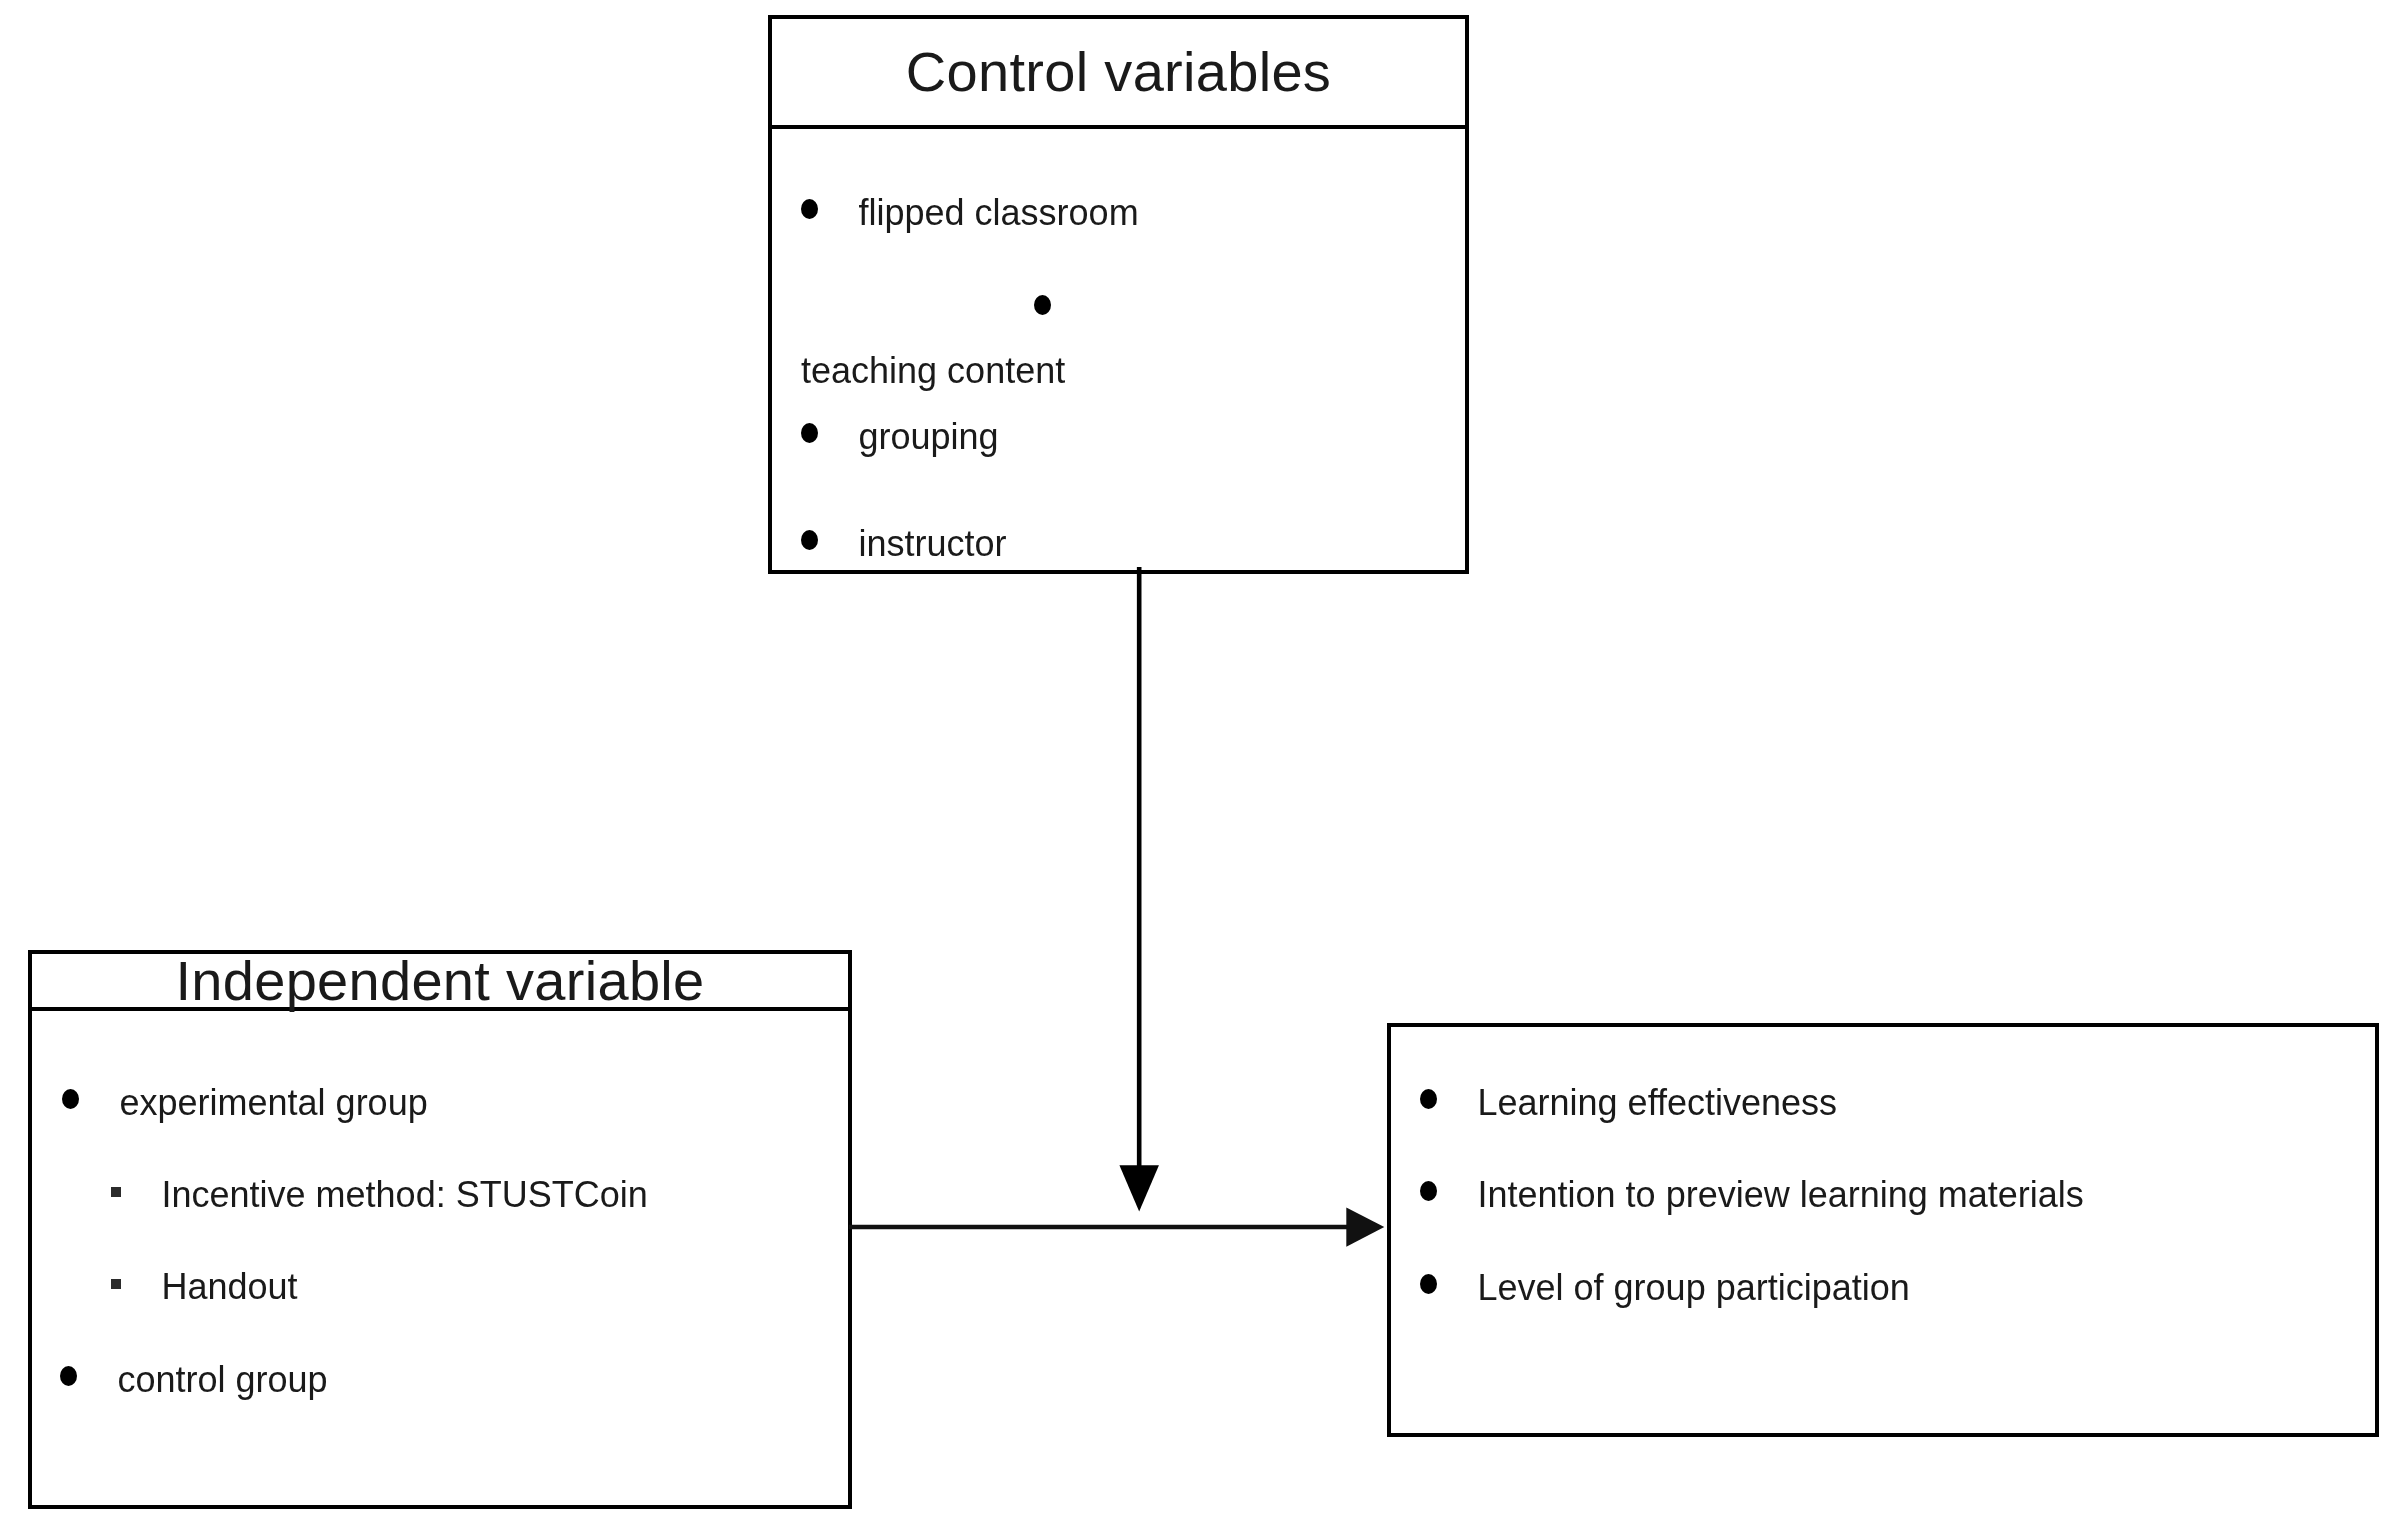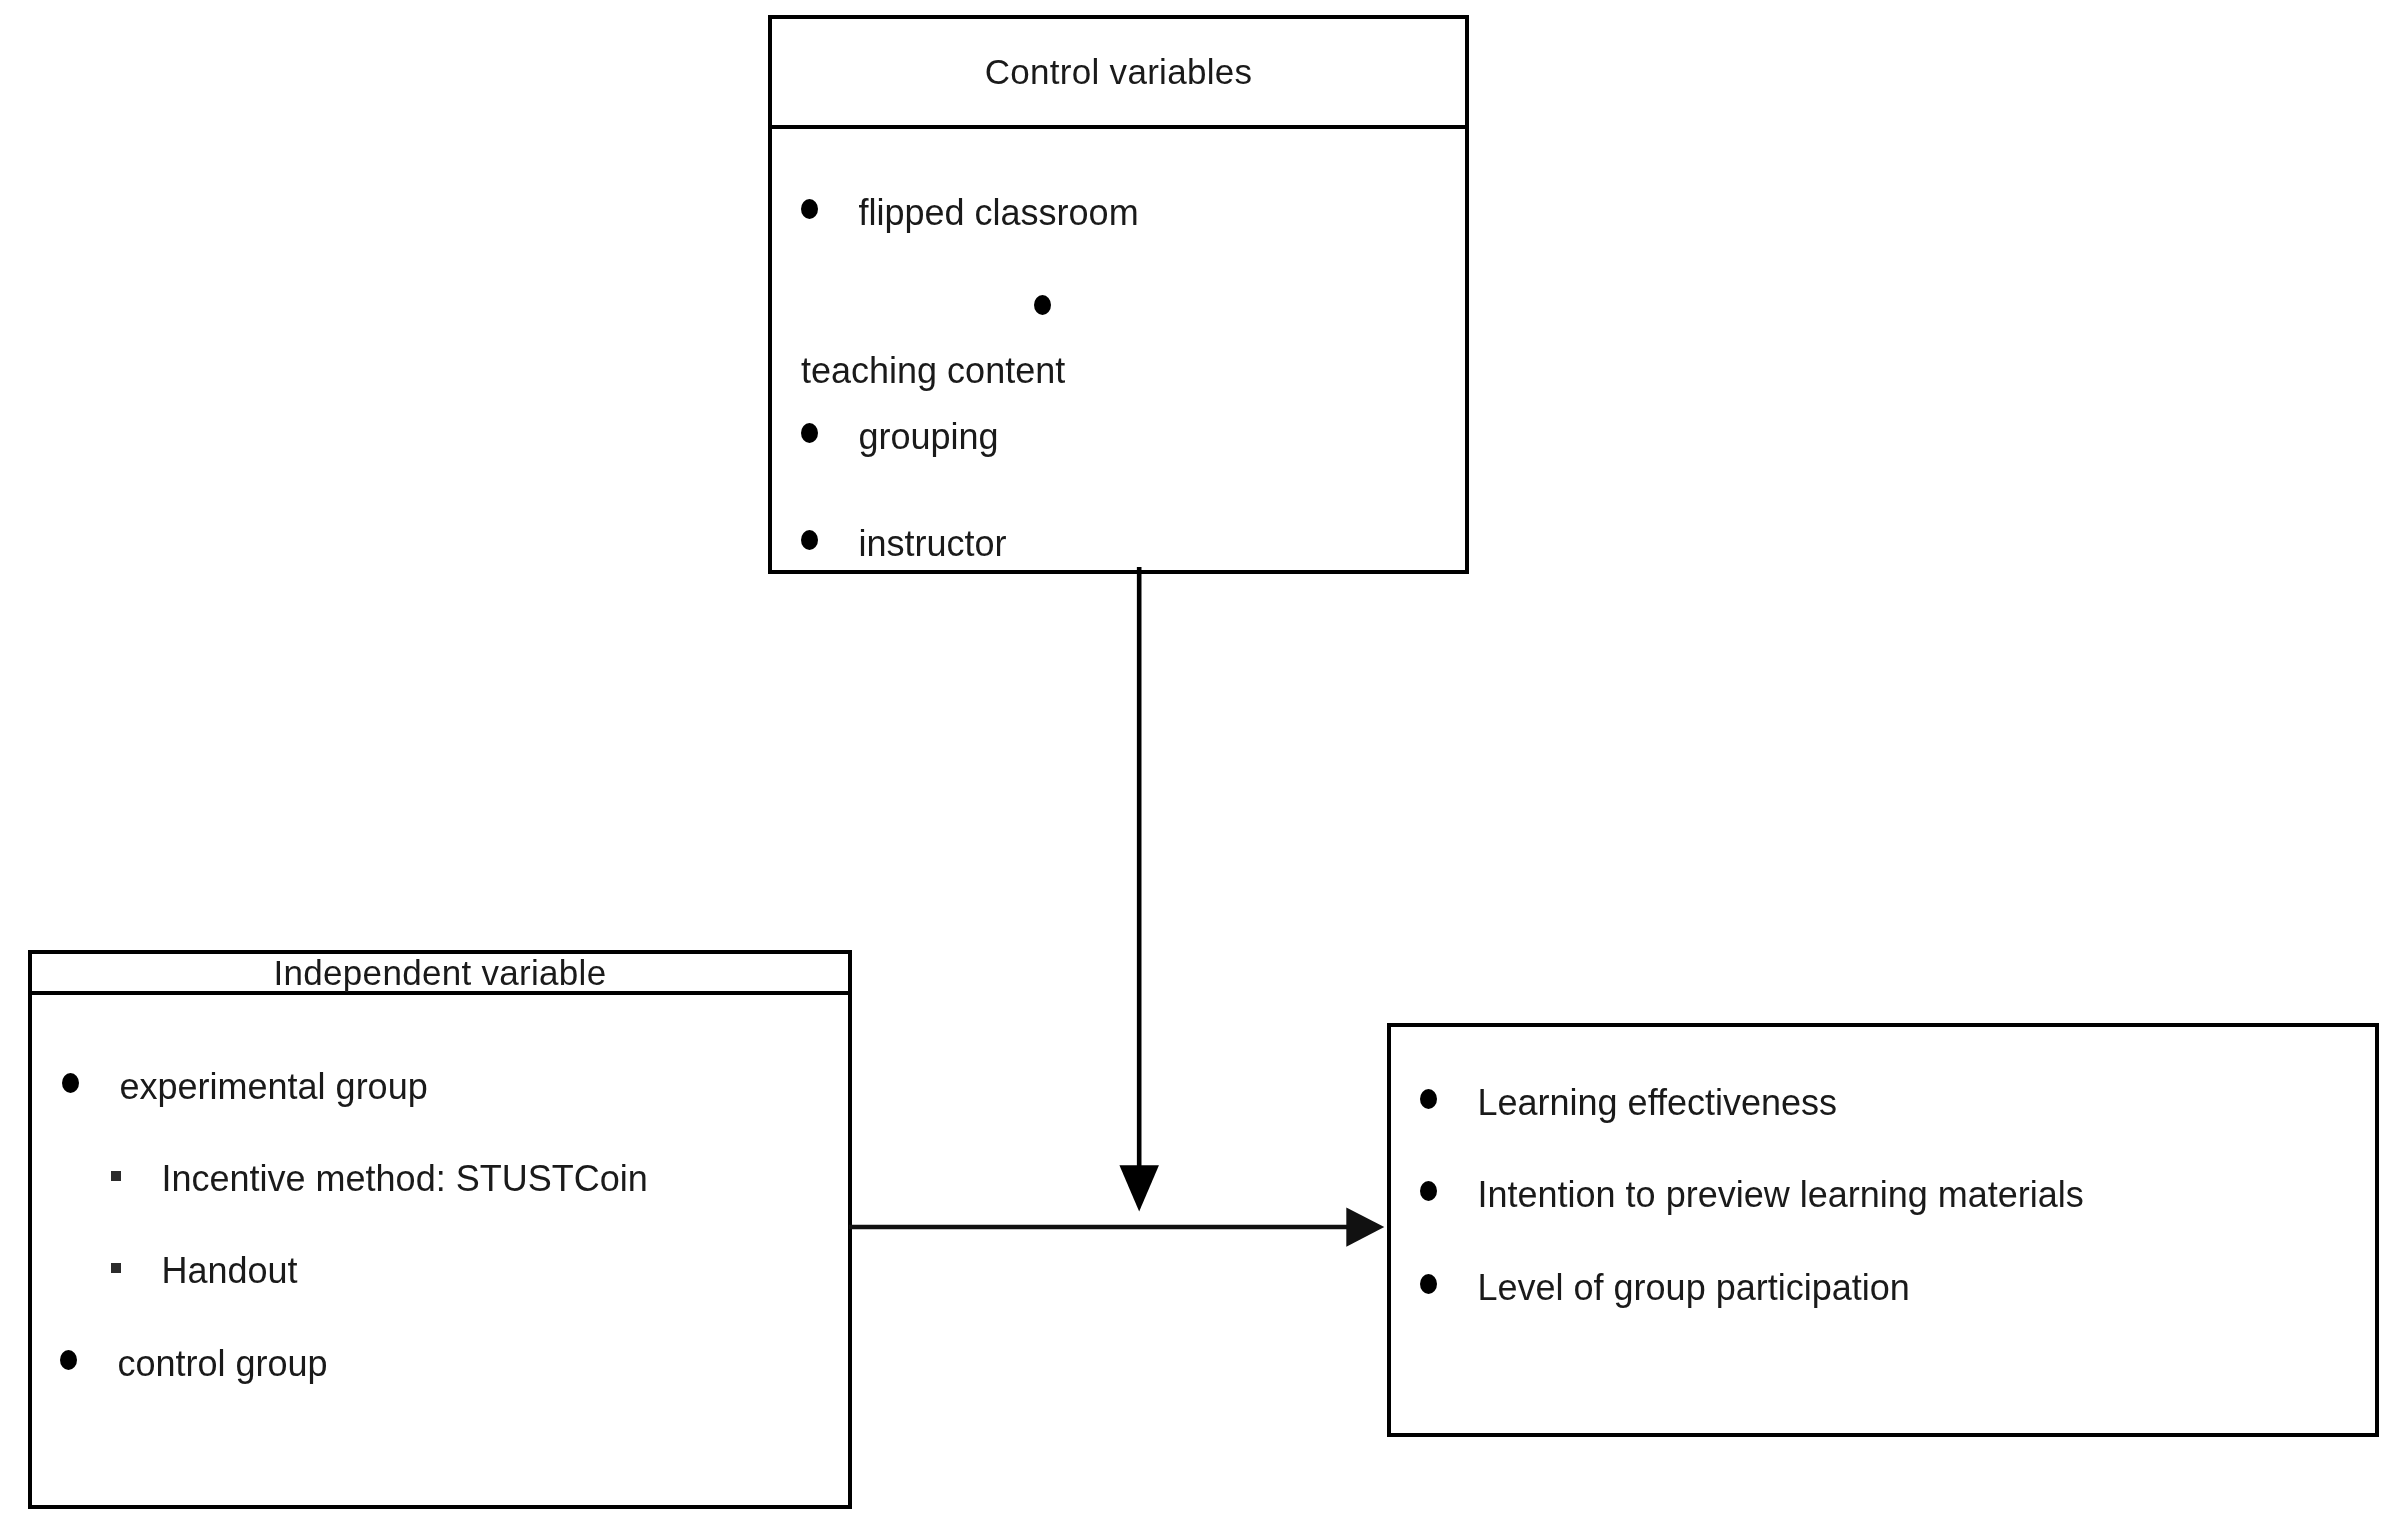--- a/index.html
+++ b/index.html
@@ -25,21 +25,21 @@
     background: #ffffff;
   }
   .vbox-header {
     box-sizing: border-box;
     width: 100%;
     border-bottom: 4px solid #000000;
     display: flex;
     align-items: center;
     justify-content: center;
     color: #1a1a1a;
-    font-size: 35px;
+    font-size: 56px;
     line-height: 1;
     letter-spacing: 0.3px;
     white-space: nowrap;
   }
   .vbox-body {
     box-sizing: border-box;
     width: 100%;
     position: relative;
   }
 
@@ -110,21 +110,21 @@
         <span class="label">grouping</span>
       </div>
       <div class="bullet-row level-1" style="left:29px; top:397px;">
         <span class="marker"></span>
         <span class="label">instructor</span>
       </div>
     </div>
   </div>
 
   <div class="vbox" style="left:28px; top:950px; width:824px; height:559px;">
-    <div class="vbox-header" style="height:41px;">Independent variable</div>
+    <div class="vbox-header" style="height:57px;">Independent variable</div>
     <div class="vbox-body" style="height:498px;">
       <div class="bullet-row level-1" style="left:30px; top:74px;">
         <span class="marker"></span>
         <span class="label">experimental group</span>
       </div>
       <div class="bullet-row level-2" style="left:79px; top:166px;">
         <span class="marker"></span>
         <span class="label">Incentive method: STUSTCoin</span>
       </div>
       <div class="bullet-row level-2" style="left:79px; top:258px;">

